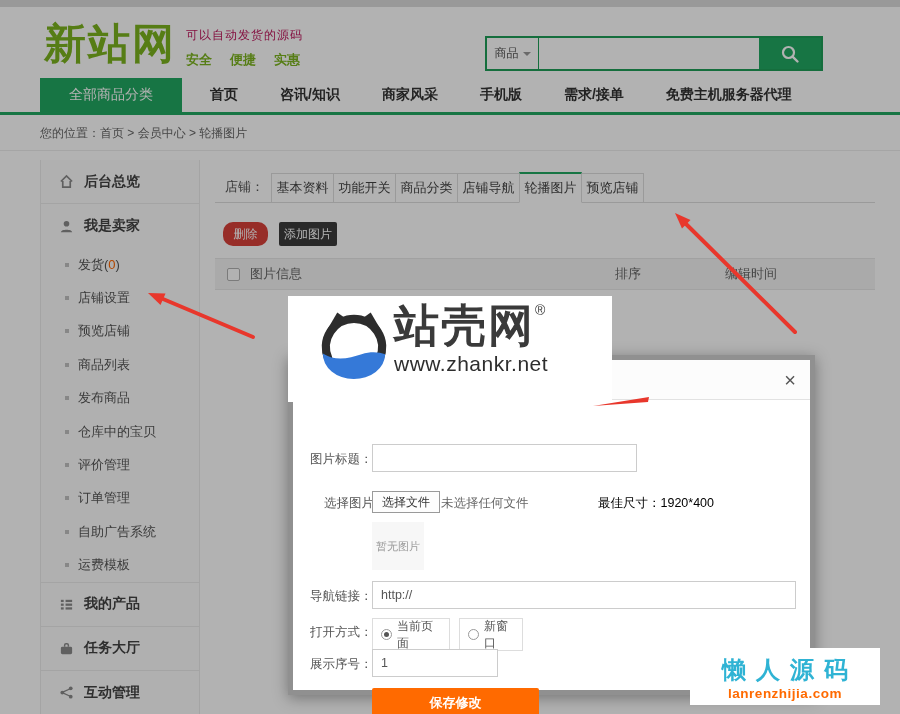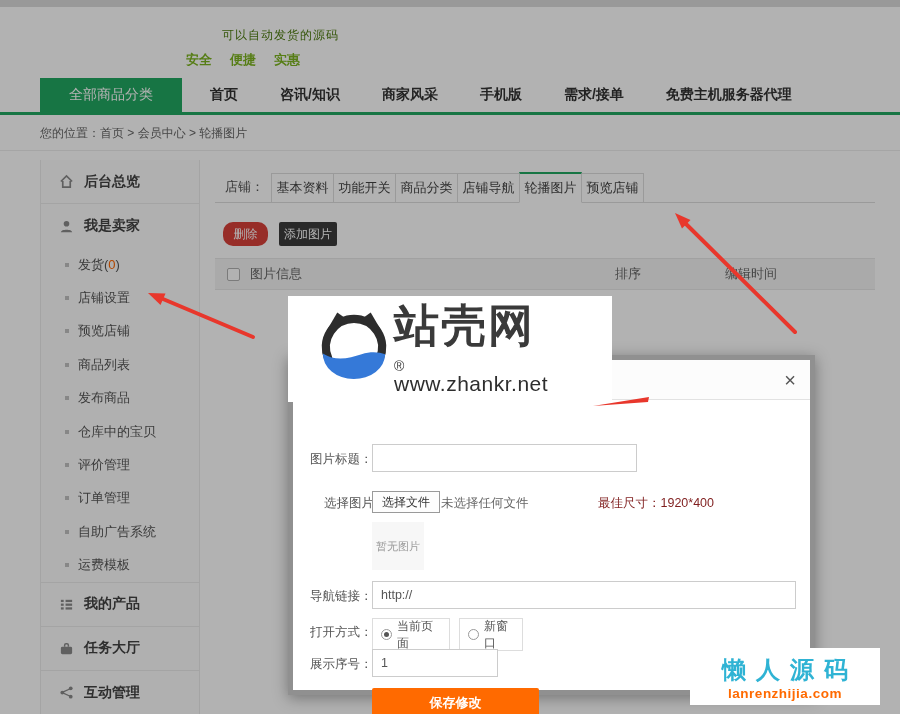--- a/index.html
+++ b/index.html
@@ -3,21 +3,21 @@
 <meta charset="utf-8">
 <style>
   * { margin:0; padding:0; box-sizing:border-box; }
   body { background:#888; font-family:"Liberation Sans","DejaVu Sans",sans-serif; }
   .page { position:relative; width:900px; height:714px; background:#fff; overflow:hidden; margin:0 auto; }
 
   
   .top-strip { position:absolute; left:0; top:0; width:900px; height:7px; background:#dcdcdc; }
   .logo-text { position:absolute; left:44px; top:16px; font-size:42px; font-weight:bold; color:#7cb41f; letter-spacing:2px; }
   .slogan { position:absolute; left:186px; top:27px; }
-  .slogan-l1 { font-size:12px; color:#4d7c0f; letter-spacing:1px;margin-left:36px; }
+  .slogan-l1 { font-size:12px; color:#be185d; letter-spacing:1px; }
   .slogan-l2 { margin-top:7px; display:flex; gap:18px; font-size:13px; font-weight:bold; color:#7cb41f; }
 
   .search-bar { position:absolute; left:485px; top:36px; width:338px; height:35px; border:2px solid #1f9e58; display:flex; background:#fff; }
   .search-cat { width:52px; display:flex; align-items:center; justify-content:center; gap:4px; font-size:12px; color:#555; border-right:1px solid #1f9e58; cursor:pointer; }
   .caret { width:0; height:0; border:4px solid transparent; border-top-color:#999; margin-top:4px; }
   .search-input { flex:1; border:none; outline:none; font-size:13px; padding:0 8px; color:#333; }
   .search-btn { width:62px; background:#22a862; border:none; display:flex; align-items:center; justify-content:center; cursor:pointer; }
 
   
   .navbar { position:absolute; left:0; top:78px; width:900px; height:37px; background:#fff; border-bottom:3px solid #22a862; }
@@ -61,57 +61,71 @@
 
   
   .modal { position:absolute; left:288px; top:355px; width:527px; height:340px; background:#fff; border:5px solid #909090; z-index:20; box-shadow:0 3px 14px rgba(0,0,0,0.35); }
   .modal-title { height:40px; background:#fcfcfc; border-bottom:1px solid #e2e2e2; display:flex; align-items:center; justify-content:flex-end; padding-right:14px; }
   .modal-close { font-size:20px; color:#555; cursor:pointer; line-height:1; }
   .modal-body { position:relative; height:289px; }
   .m-lbl { position:absolute; left:17px; font-size:12.5px; color:#555; }
   .m-input { position:absolute; border:1px solid #ccc; font-size:12.5px; color:#555; padding:0 8px; outline:none; }
   .file-btn { position:absolute; left:79px; top:91px; height:22px; padding:0 9px; background:#fdfdfd; border:1px solid #9a9a9a; font-size:12px; color:#333; cursor:pointer; }
   .no-file { position:absolute; left:148px; top:95px; font-size:12.5px; color:#666; }
-  .best-size { position:absolute; left:305px; top:95px; font-size:12.5px; color:#7f1d1d; }
+  .best-size { position:absolute; left:305px; top:95px; font-size:12.5px; color:#000000; }
   .no-image { position:absolute; left:79px; top:122px; width:52px; height:48px; background:#f7f7f7; display:flex; align-items:center; justify-content:center; font-size:11px; color:#999; }
   .radio-box { position:absolute; top:218px; height:33px; border:1px solid #ddd; display:flex; align-items:center; gap:5px; padding:0 8px; font-size:12px; color:#555; cursor:pointer; }
   .radio { width:11px; height:11px; border:1px solid #999; border-radius:50%; position:relative; background:#fff; flex:none; }
   .radio.sel::after { content:''; position:absolute; left:2px; top:2px; width:5px; height:5px; border-radius:50%; background:#555; }
   .btn-save { position:absolute; left:79px; top:288px; width:167px; height:30px; background:#ff6a00; color:#fff; border:none; font-size:13px; font-weight:bold; border-radius:2px; cursor:pointer; }
 
   
   .wm-zhankr { position:absolute; left:288px; top:296px; width:324px; height:106px; background:#fff; z-index:30; }
   .zk-logo { position:absolute; left:28px; top:10px; }
   .zk-block { position:absolute; left:106px; top:2px; }
-  .zk-row { display:flex; align-items:flex-start;flex-direction:column; }
+  .zk-row { display:flex; align-items:flex-start; }
   .zk-name { font-size:45px; font-weight:bold; color:#3a3a3a; letter-spacing:2px; line-height:1.25; }
   .zk-reg { font-size:14px; color:#3a3a3a; margin-top:4px; }
   .zk-url { font-size:21px; color:#2e2e2e; margin-top:-2px; letter-spacing:0.5px; }
   .wm-lanren { position:absolute; left:690px; top:648px; width:190px; height:57px; background:#fff; z-index:30; text-align:center; }
   .lr-name { margin-top:6px; font-size:24px; font-weight:bold; color:#2fb3d4; letter-spacing:10px; padding-left:10px; }
   .lr-url { font-size:13.5px; font-weight:bold; color:#ff6a00; letter-spacing:0.5px; }
 
   
   .arrows { position:absolute; inset:0; z-index:40; pointer-events:none; }
 </style>
 </head>
 <body>
 
 <div class="page">
 
   <div class="top-strip"></div>
+  <div class="logo-text">新站网</div>
   <div class="slogan">
     <div class="slogan-l1">可以自动发货的源码</div>
     <div class="slogan-l2">
       <span>安全</span>
       <span>便捷</span>
       <span>实惠</span>
     </div>
   </div>
 
+  <div class="search-bar">
+    <div class="search-cat">
+      <span>商品</span>
+      <span class="caret"></span>
+    </div>
+    <input class="search-input" type="text" style="">
+    <button class="search-btn">
+      <svg width="20" height="20" viewBox="0 0 20 20">
+        <circle cx="8.5" cy="8.5" r="5.5" fill="none" stroke="#fff" stroke-width="2.2"></circle>
+        <line x1="12.8" y1="12.8" x2="17.5" y2="17.5" stroke="#fff" stroke-width="2.4" stroke-linecap="round"></line>
+      </svg>
+    </button>
+  </div>
 
   <div class="navbar">
     <div class="all-cat">全部商品分类</div>
     <div class="nav-items">
       <span class="nav-item">首页</span>
       <span class="nav-item">咨讯/知识</span>
       <span class="nav-item">商家风采</span>
       <span class="nav-item">手机版</span>
       <span class="nav-item">需求/接单</span>
       <span class="nav-item">免费主机服务器代理</span>

